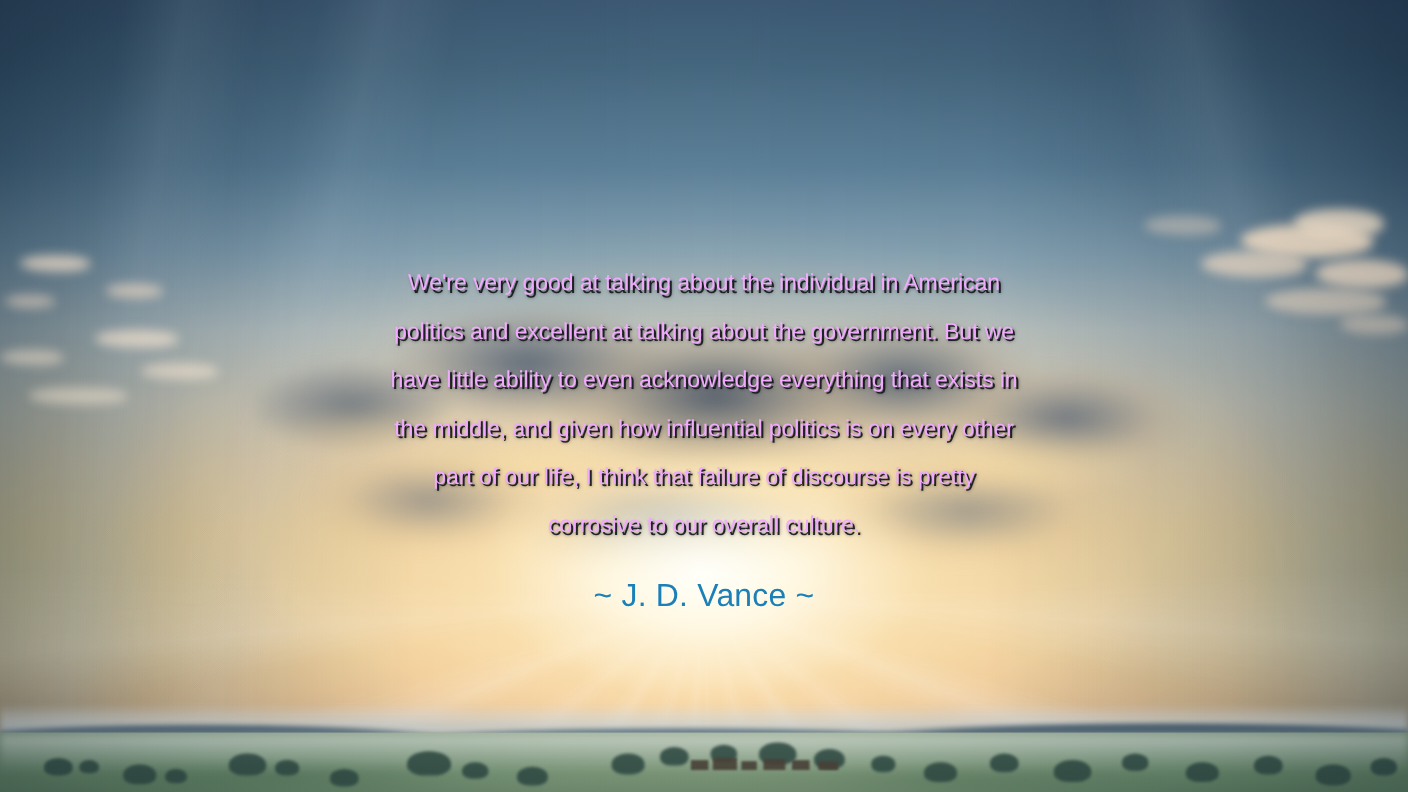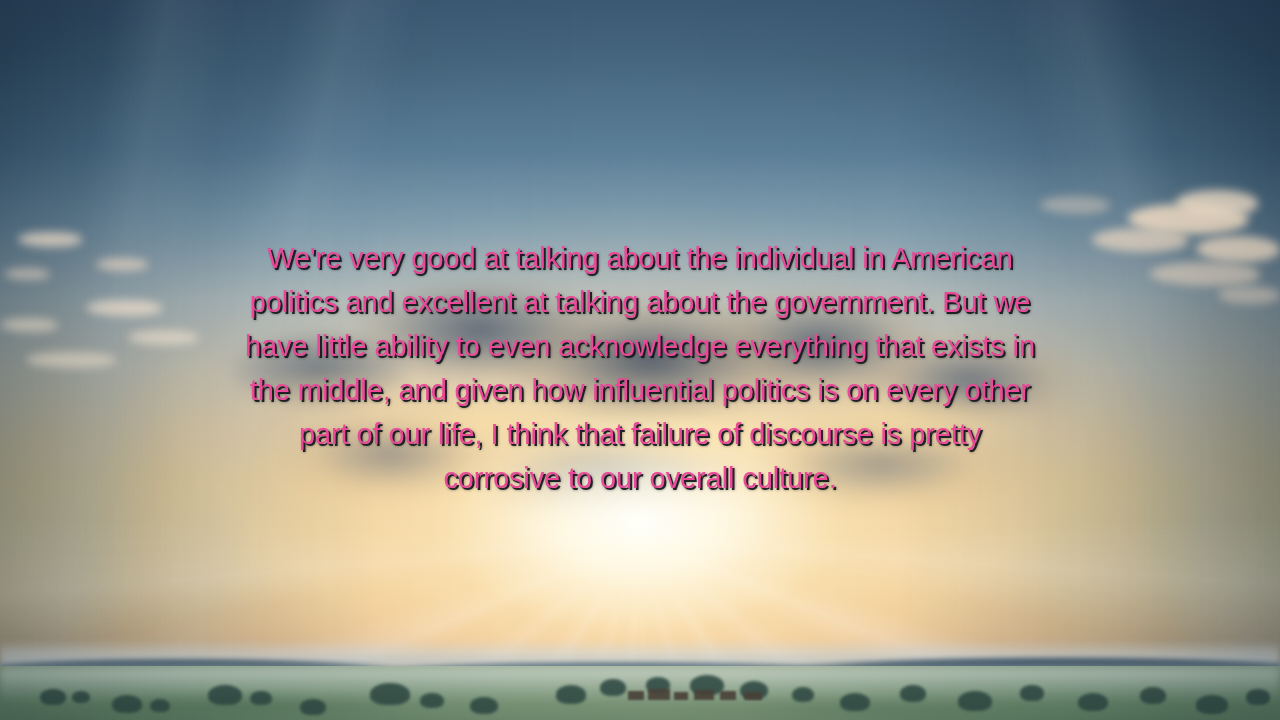--- a/index.html
+++ b/index.html
@@ -285,22 +285,22 @@
   #quote-card {
     position: absolute;
     left: 0; right: 0;
     top: 236px;
     text-align: center;
     padding: 0 110px;
     box-sizing: border-box;
   }
   #quote-text {
     margin: 0;
-    color: #ec4899;
-    font-size: 29px;
+    color: #f0abfc;
+    font-size: 21px;
     line-height: 44px;
     font-weight: 400;
     letter-spacing: -0.1px;
     text-shadow:
        2px 2px 0px rgba(22,24,28,0.92),
        2px 2px 3px rgba(16,18,22,0.55);
     white-space: pre-line;
   }
   #author-line {
     margin: 0;
@@ -393,15 +393,16 @@
 
   <div class="layer" id="vignette"></div>
 
   <div id="quote-card">
     <p id="quote-text">We're very good at talking about the individual in American
 politics and excellent at talking about the government. But we
 have little ability to even acknowledge everything that exists in
 the middle, and given how influential politics is on every other
 part of our life, I think that failure of discourse is pretty
 corrosive to our overall culture.</p>
+    <p id="author-line">~ J. D. Vance ~</p>
   </div>
 
 </div>
 
 </body></html>

